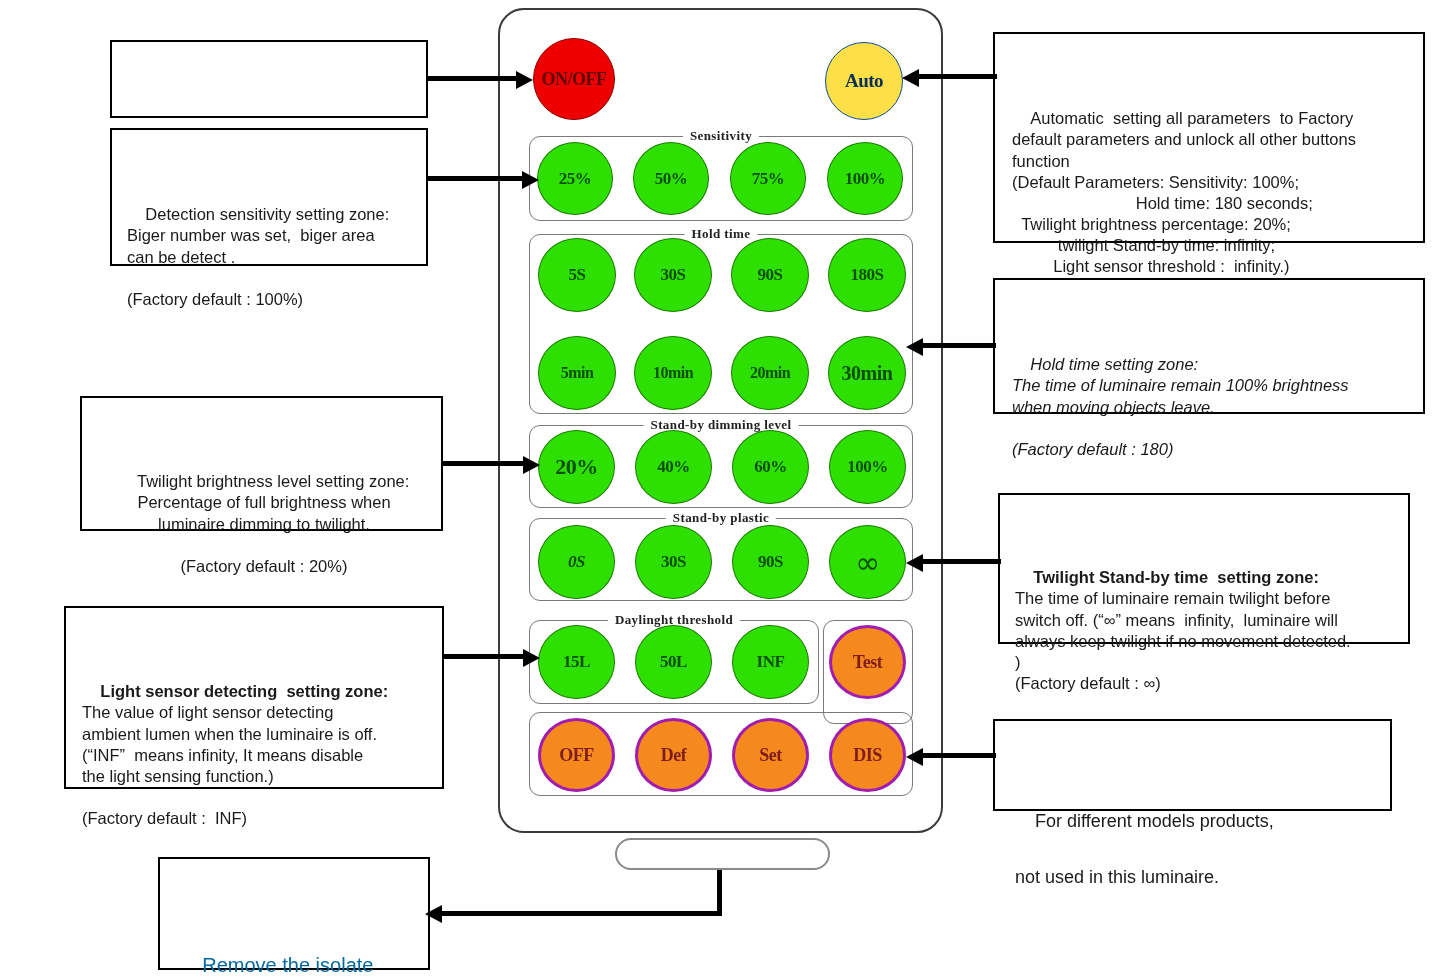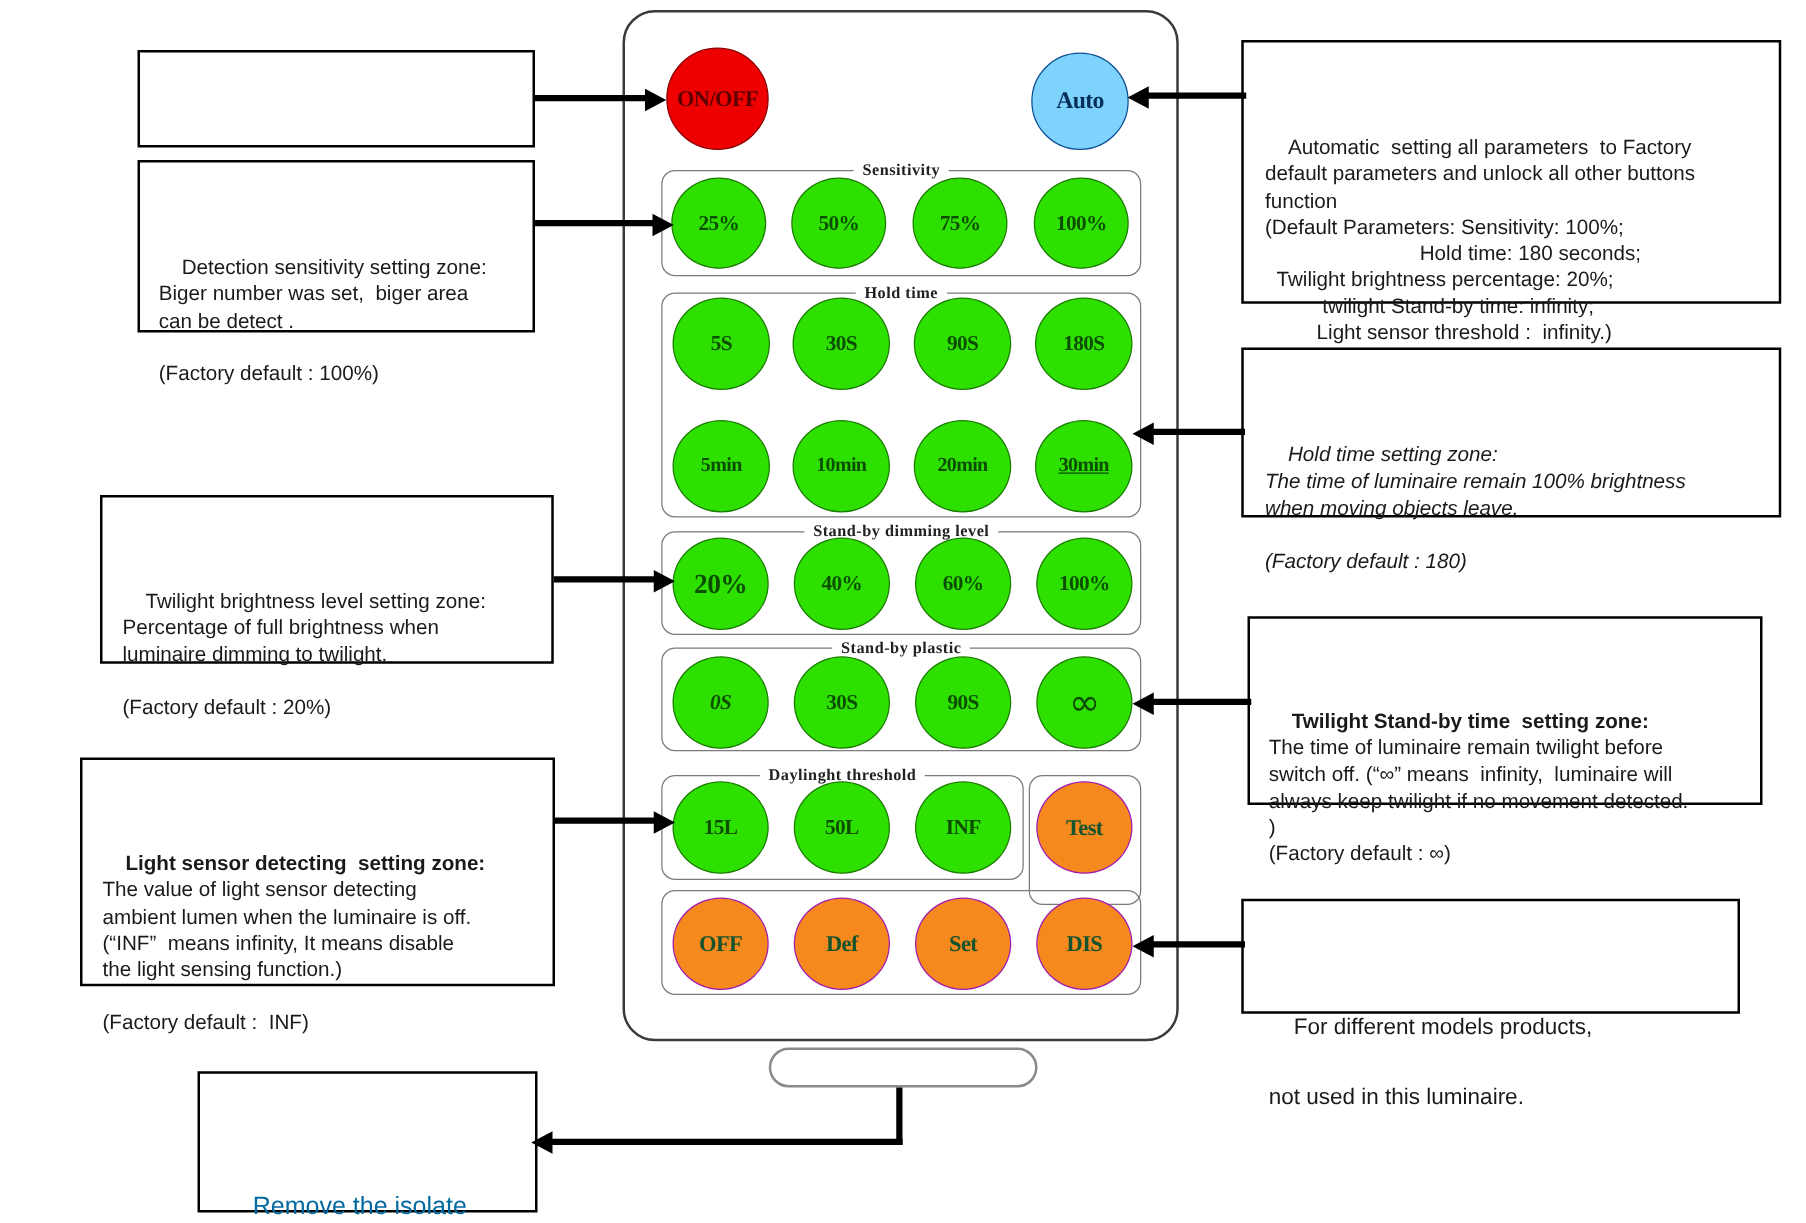--- a/index.html
+++ b/index.html
@@ -103,28 +103,28 @@
     background: #2EE000;
     border: 1px solid #1a7d00;
     color: #0c4e00;
   }
   .btn.red {
     background: #EE0000;
     border: 1px solid #8a0000;
     color: #5c0000;
   }
   .btn.blue {
-    background: #7dd3fc;
+    background: #fde047;
     border: 1px solid #0a4d94;
     color: #072e58;
   }
   .btn.orange {
     background: #F5891E;
-    border: 1px solid #a21caf;
-    color: #14532d;
+    border: 3px solid #a21caf;
+    color: #7f1d1d;
   }
   .btn.inf {
     font-family: "DejaVu Sans", sans-serif;
     font-size: 30px;
     font-weight: normal;
   }
 
   
   .group {
     position: absolute;
@@ -169,21 +169,21 @@
 <div class="group" style="left:529px; top:234px; width:384px; height:180px;">
   <span class="legend">Hold time</span>
 </div>
 <div class="btn green" style="left:538px; top:238px; width:78px; height:74px; font-size:17px;">5S</div>
 <div class="btn green" style="left:634px; top:238px; width:78px; height:74px; font-size:17px;">30S</div>
 <div class="btn green" style="left:731px; top:238px; width:78px; height:74px; font-size:17px;">90S</div>
 <div class="btn green" style="left:828px; top:238px; width:78px; height:74px; font-size:17px;">180S</div>
 <div class="btn green" style="left:538px; top:336px; width:78px; height:74px; font-size:16px;">5min</div>
 <div class="btn green" style="left:634px; top:336px; width:78px; height:74px; font-size:16px;">10min</div>
 <div class="btn green" style="left:731px; top:336px; width:78px; height:74px; font-size:16px;">20min</div>
-<div class="btn green" style="left:828px; top:336px; width:78px; height:74px; font-size:16px;text-decoration:underline;">30min</div>
+<div class="btn green" style="left:828px; top:336px; width:78px; height:74px; font-size:20px;">30min</div>
 
 <div class="group" style="left:529px; top:425px; width:384px; height:83px;">
   <span class="legend">Stand-by dimming level</span>
 </div>
 <div class="btn green" style="left:538px; top:430px; width:77px; height:74px; font-size:22px;">20%</div>
 <div class="btn green" style="left:635px; top:430px; width:77px; height:74px; font-size:17px;">40%</div>
 <div class="btn green" style="left:732px; top:430px; width:77px; height:74px; font-size:17px;">60%</div>
 <div class="btn green" style="left:829px; top:430px; width:77px; height:74px; font-size:17px;">100%</div>
 
 <div class="group" style="left:529px; top:518px; width:384px; height:83px;">
@@ -219,21 +219,21 @@
 <div class="callout" style="left:110px; top:128px; width:318px; height:138px; font-size:16.5px;">
   <div class="pad" style="padding-top:11px; padding-left:15px;">
     <span>Detection sensitivity setting zone:
 Biger number was set,  biger area
 can be detect .
 
 (Factory default : 100%)</span>
   </div>
 </div>
 
-<div class="callout" style="left:80px; top:396px; width:363px; height:135px; font-size:16.5px;">
+<div class="callout" style="left:80px; top:396px; width:363px; height:135px; font-size:16.5px;text-align:center;">
   <div class="pad" style="padding-top:10px; padding-left:16px;">
     <span>Twilight brightness level setting zone:
 Percentage of full brightness when
 luminaire dimming to twilight.
 
 (Factory default : 20%)</span>
   </div>
 </div>
 
 <div class="callout" style="left:64px; top:606px; width:380px; height:183px; font-size:16.5px;">

